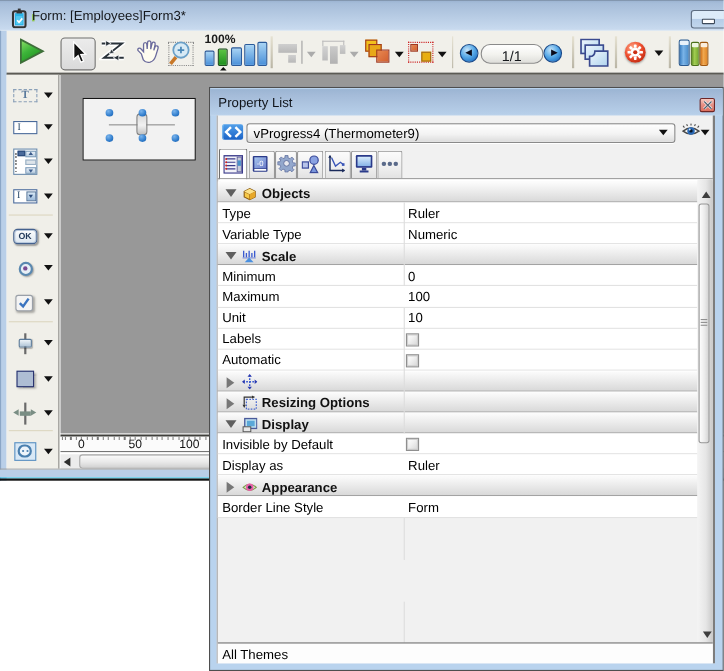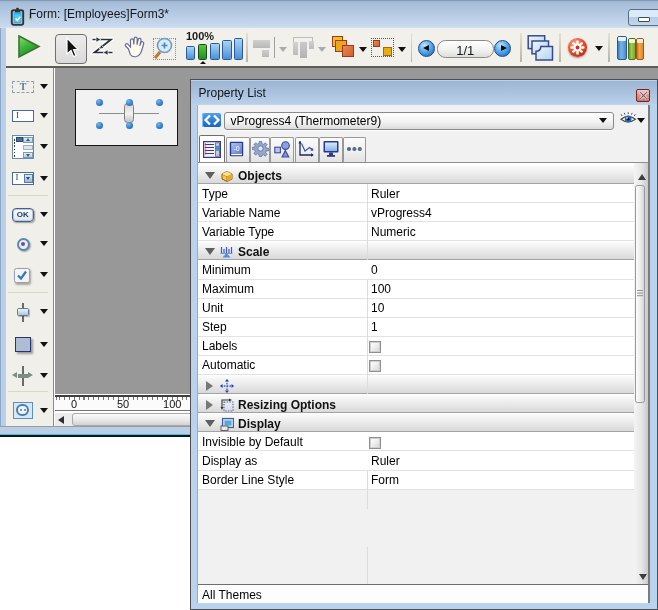--- a/index.html
+++ b/index.html
@@ -370,24 +370,20 @@
             <path d="M2 5 L7 2.5 L12 5 L7 7.5 Z" fill="#fde289"></path>
             <path d="M7 7.5 L12 5 L12 10 L7 12.5 Z" fill="#e8a828"></path>
           </svg>
           <span style="position:absolute;left:40.5px;top:2.5px">Objects</span>
         </div>
     <div class="row" style="height:19.1px;position:relative">
           <span class="a" style="left:4.5px;top:2.5px">Type</span>
           <span class="a" style="left:173.5px;top:2.5px">Ruler</span>
         </div>
     <div class="row" style="height:19.1px;position:relative">
-          <span class="a" style="left:4.5px;top:2.5px">Variable Name</span>
-          <span class="a" style="left:173.5px;top:2.5px">vProgress4</span>
-        </div>
-    <div class="row" style="height:19.1px;position:relative">
           <span class="a" style="left:4.5px;top:2.5px">Variable Type</span>
           <span class="a" style="left:173.5px;top:2.5px">Numeric</span>
         </div>
     <div class="hdr" style="height:19.1px;position:relative">
           <div class="tri-d a" style="left:7px;top:6px"></div>
           <svg class="a" style="left:22px;top:2.5px" width="14" height="14" viewBox="0 0 14 14">
             <path d="M1.5 2 L1.5 8 M4 4 L4 8 M6.5 2 L6.5 8 M9 4 L9 8 M11.5 2 L11.5 8" stroke="#3a5ad0" stroke-width="1.2"></path>
             <path d="M0.5 8.5 L12.5 8.5" stroke="#8090d8" stroke-width="1"></path>
             <path d="M6.5 8 L10.5 12.5 L2.5 12.5 Z" fill="#4a90e0"></path>
           </svg>
@@ -399,24 +395,20 @@
         </div>
     <div class="row" style="height:19.1px;position:relative">
           <span class="a" style="left:4.5px;top:2.5px">Maximum</span>
           <span class="a" style="left:173.5px;top:2.5px">100</span>
         </div>
     <div class="row" style="height:19.1px;position:relative">
           <span class="a" style="left:4.5px;top:2.5px">Unit</span>
           <span class="a" style="left:173.5px;top:2.5px">10</span>
         </div>
     <div class="row" style="height:19.1px;position:relative">
-          <span class="a" style="left:4.5px;top:2.5px">Step</span>
-          <span class="a" style="left:173.5px;top:2.5px">1</span>
-        </div>
-    <div class="row" style="height:19.1px;position:relative">
           <span class="a" style="left:4.5px;top:2.5px">Labels</span>
           <span class="cbx a" style="left:171.5px;top:4.2px"></span>
         </div>
     <div class="row" style="height:19.1px;position:relative">
           <span class="a" style="left:4.5px;top:2.5px">Automatic</span>
           <span class="cbx a" style="left:171.5px;top:4.2px"></span>
         </div>
     <div class="hdr" style="height:19.1px;position:relative">
           <div class="tri-r a" style="left:8px;top:5px"></div>
           <svg class="a" style="left:22px;top:2.5px" width="14" height="14" viewBox="0 0 14 14">
@@ -442,20 +434,29 @@
           </svg>
           <span style="position:absolute;left:40.5px;top:2.5px">Display</span>
         </div>
     <div class="row" style="height:19.1px;position:relative">
           <span class="a" style="left:4.5px;top:2.5px">Invisible by Default</span>
           <span class="cbx a" style="left:171.5px;top:4.2px"></span>
         </div>
     <div class="row" style="height:19.1px;position:relative">
           <span class="a" style="left:4.5px;top:2.5px">Display as</span>
           <span class="a" style="left:173.5px;top:2.5px">Ruler</span>
+        </div>
+    <div class="hdr" style="height:19.1px;position:relative">
+          <div class="tri-r a" style="left:8px;top:5px"></div>
+          <svg class="a" style="left:22px;top:2.5px" width="14" height="14" viewBox="0 0 14 14">
+            <path d="M1 7 Q7 1.5 13 7 Q7 12.5 1 7 Z" fill="#d8ecc8" stroke="#7a9a4a" stroke-width="1"></path>
+            <circle cx="7" cy="7" r="3.4" fill="#e860a8"></circle>
+            <circle cx="7" cy="7" r="1.6" fill="#203040"></circle>
+          </svg>
+          <span style="position:absolute;left:40.5px;top:2.5px">Appearance</span>
         </div>
     <div class="row" style="height:19.1px;position:relative">
           <span class="a" style="left:4.5px;top:2.5px">Border Line Style</span>
           <span class="a" style="left:173.5px;top:2.5px">Form</span>
         </div>
 
     <div class="a" style="left:169.5px;top:19.1px;width:1px;height:76.4px;background:#dcdcdc"></div>
     <div class="a" style="left:169.5px;top:114.6px;width:1px;height:114.6px;background:#dcdcdc"></div>
     <div class="a" style="left:169.5px;top:305.6px;width:1px;height:38.2px;background:#dcdcdc"></div>
     <div class="a" style="left:169.5px;top:382px;width:1px;height:38.2px;background:#dcdcdc"></div>

